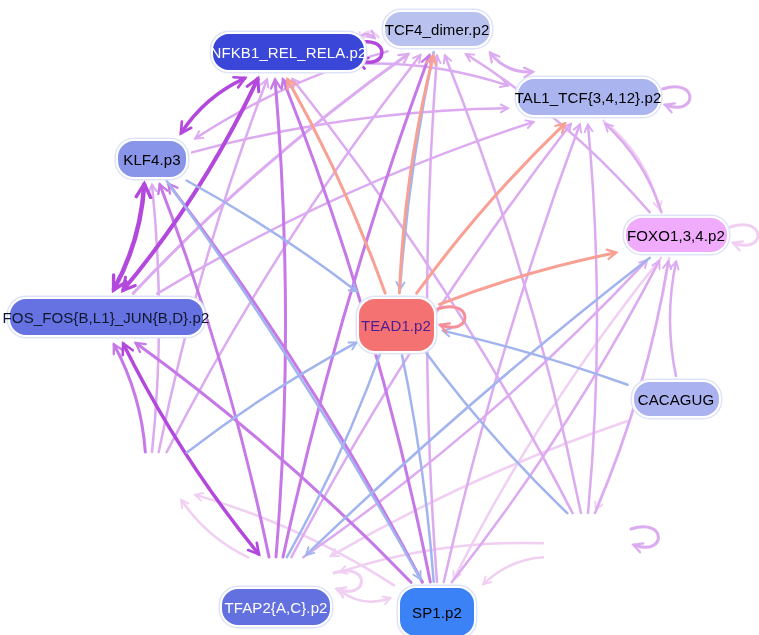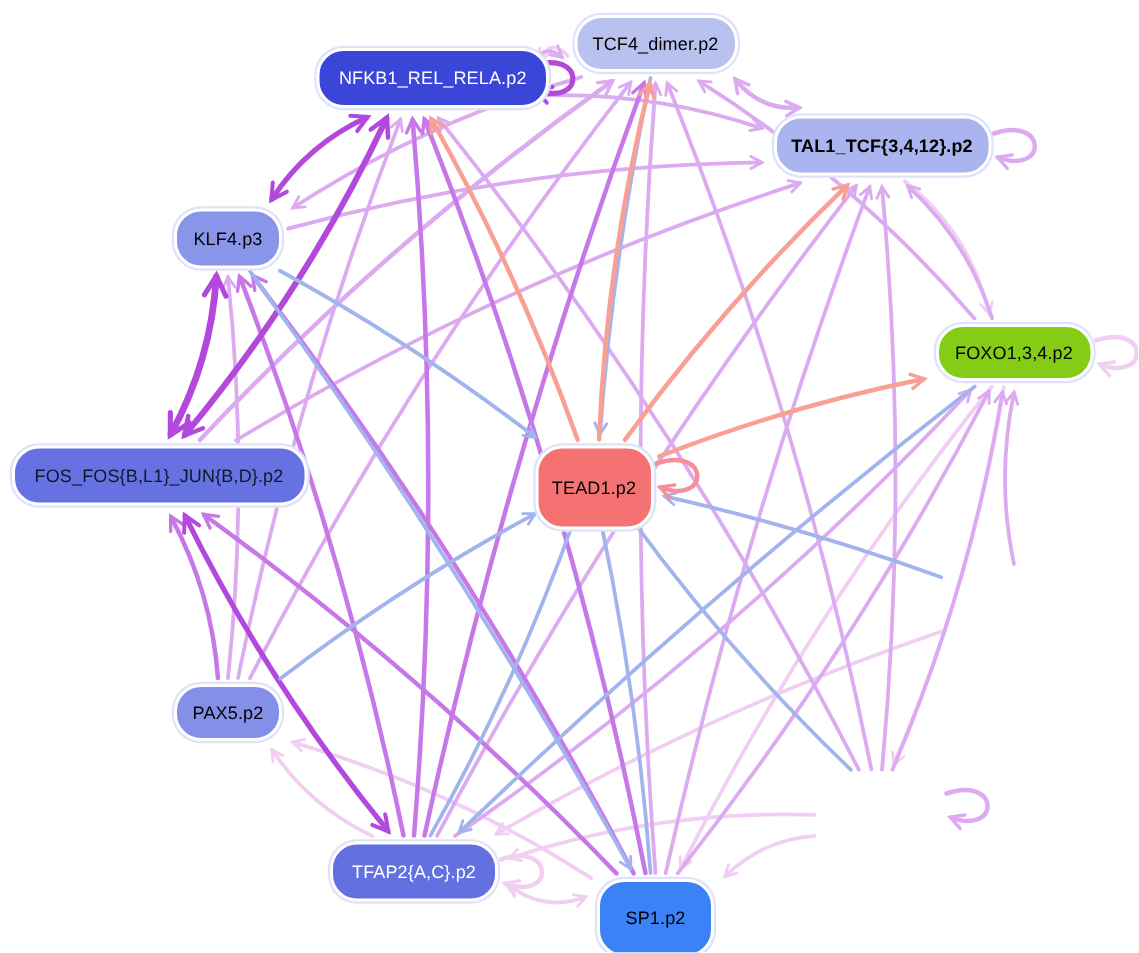--- a/index.html
+++ b/index.html
@@ -10,21 +10,21 @@
     overflow:hidden;
     font-family:"Liberation Sans", sans-serif;
   }
   #edges{position:absolute;left:0;top:0;width:759px;height:635px;}
   .node{
     position:absolute;
     display:flex;align-items:center;justify-content:center;
     border-radius:18px;
     border:2px solid #ffffff;
     box-shadow:0 0 0 1.5px #dfe3f8;
-    font-size:12px;
+    font-size:15px;
     white-space:nowrap;
     box-sizing:border-box;
     cursor:pointer;
     letter-spacing:0.1px;
   }
   .node span{pointer-events:none;}
 </style>
 </head>
 <body>
 
@@ -116,37 +116,37 @@
       <path d="M 631 529 C 667 517, 667 557, 634 545" fill="none" stroke="#dcaaf0" stroke-width="3" stroke-linecap="round" marker-end="url(#arr-light_purple)"></path>
       <path d="M 334 573 C 370 561, 370 601, 337 589" fill="none" stroke="#f0cff2" stroke-width="3" stroke-linecap="round" marker-end="url(#arr-light_pink)"></path>
     </svg>
 
 <div class="node" style="left: 382.5px; top: 10px; width: 109px; height: 38px; background: rgb(185, 194, 239); color: rgb(0, 0, 0);">
       <span>TCF4_dimer.p2</span>
     </div>
     <div class="node" style="left: 211px; top: 32px; width: 155px; height: 40px; background: rgb(58, 70, 216); color: rgb(255, 255, 255);">
       <span>NFKB1_REL_RELA.p2</span>
     </div>
-    <div class="node" style="left: 515.5px; top: 77px; width: 145px; height: 40px; background: rgb(170, 180, 239); color: rgb(0, 0, 0); font-weight: bold;">
+    <div class="node" style="left: 515.5px; top: 77px; width: 145px; height: 40px; background: rgb(170, 180, 239); color: rgb(0, 0, 0);">
       <span>TAL1_TCF{3,4,12}.p2</span>
     </div>
     <div class="node" style="left: 116px; top: 139px; width: 72px; height: 40px; background: rgb(137, 149, 232); color: rgb(0, 0, 0);">
       <span>KLF4.p3</span>
     </div>
-    <div class="node" style="left: 623.5px; top: 216px; width: 105px; height: 38px; background: #84cc16; color: rgb(0, 0, 0);">
+    <div class="node" style="left: 623.5px; top: 216px; width: 105px; height: 38px; background: #f0abfc; color: rgb(0, 0, 0);">
       <span>FOXO1,3,4.p2</span>
     </div>
     <div class="node" style="left: 7.5px; top: 297px; width: 197px; height: 40px; background: rgb(102, 114, 226); color: #0f172a;">
       <span>FOS_FOS{B,L1}_JUN{B,D}.p2</span>
     </div>
-    <div class="node" style="left: 356.5px; top: 297px; width: 79px; height: 56px; background: rgb(245, 114, 114); color: #000000;">
+    <div class="node" style="left: 356.5px; top: 297px; width: 79px; height: 56px; background: rgb(245, 114, 114); color: #4c1d95;">
       <span>TEAD1.p2</span>
     </div>
-    <div class="node" style="left: 116px; top: 456px; width: 72px; height: 38px; background: rgb(132, 144, 232); color: rgb(0, 0, 0);">
-      <span>PAX5.p2</span>
+    <div class="node" style="left: 631.5px; top: 380px; width: 89px; height: 38px; background: rgb(170, 178, 240); color: rgb(0, 0, 0);">
+      <span>CACAGUG</span>
     </div>
-    <div class="node" style="left: 220px; top: 561px; width: 112px; height: 40px; background: rgb(99, 112, 224); color: rgb(255, 255, 255);">
+    <div class="node" style="left: 220px; top: 587px; width: 112px; height: 40px; background: rgb(99, 112, 224); color: rgb(255, 255, 255);">
       <span>TFAP2{A,C}.p2</span>
     </div>
     <div class="node" style="left: 398px; top: 586px; width: 78px; height: 52px; background: #3b82f6; color: rgb(0, 0, 0);">
       <span>SP1.p2</span>
     </div>
   </div>
 
 </body></html>

